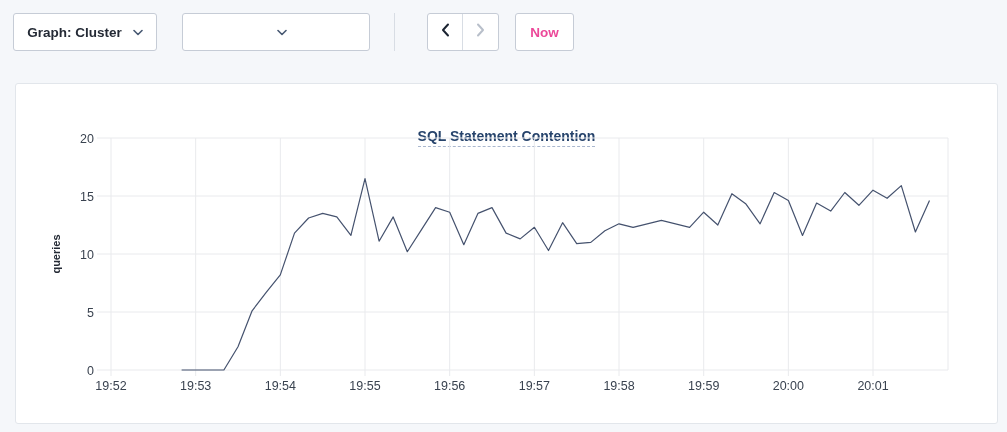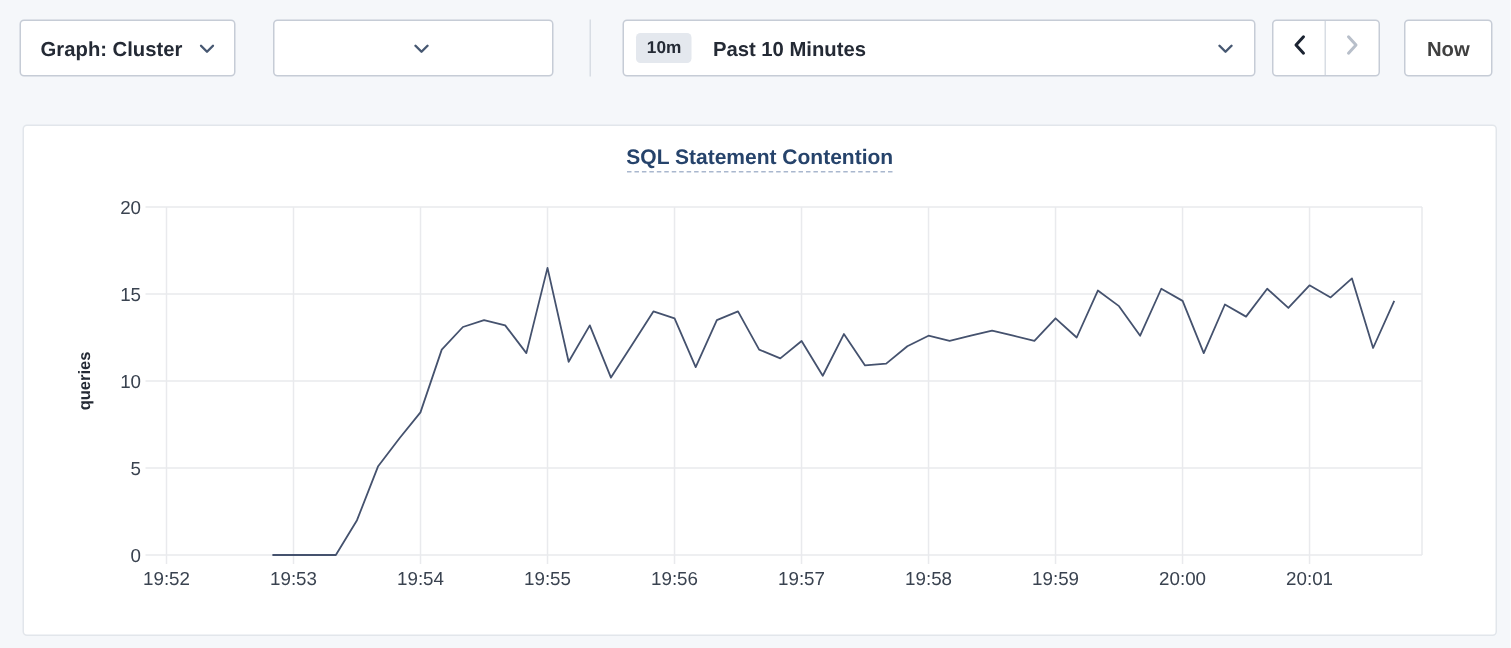--- a/index.html
+++ b/index.html
@@ -25,29 +25,29 @@
     padding:4px 7px; color:#242a35;
   }
   .time-label { margin-left:14px; font-weight:600; }
   .time-chev { margin-left:auto; display:inline-flex; }
   .arrow-group {
     display:flex; margin-left:11px; height:38px; background:#fff;
     border:1px solid #c6ccd6; border-radius:3px; overflow:hidden;
   }
   .arrow-btn { width:35px; display:flex; align-items:center; justify-content:center; cursor:pointer; }
   .arrow-btn.prev { border-right:1px solid #d8dde4; }
-  .now-btn { width:59px; margin-left:16px; color:#404040; }
+  .now-btn { width:59px; margin-left:16px; color:#ec4899; }
   .card {
     position:relative; width:983px; height:341px; margin:32px 0 0 15px;
     background:#ffffff; border:1px solid #e2e6eb; border-radius:3px;
   }
   .chart-title-wrap { position:absolute; top:12px; left:0; right:0; text-align:center; }
   .chart-title {
     display:inline-block; font-size:14px; font-weight:700; color:#26436b;
-    border-bottom:1px dashed #a9b7ce; padding-bottom:2px; cursor:pointer;
+    border-bottom:1px dashed #a9b7ce; padding-bottom:2px; cursor:pointer;margin-top:32px;
   }
   #chart-svg { position:absolute; left:0; top:0; }
   .grid { stroke:#e9eaed; stroke-width:1; }
   .xtick, .ytick { font-size:12.5px; fill:#3a4350; font-family:"Liberation Sans",sans-serif; }
   .ylabel { font-size:11px; font-weight:700; fill:#242a35; font-family:"Liberation Sans",sans-serif; }
 </style>
 </head>
 <body>
 
 <div class="toolbar">
@@ -60,29 +60,20 @@
     </span>
   </div>
   <div class="btn dash-btn">
     <span class="chev">
       <svg width="10" height="7" viewBox="0 0 10 7">
           <path d="M1 1.5 L5 5.5 L9 1.5" fill="none" stroke="#475872" stroke-width="1.6" stroke-linecap="round" stroke-linejoin="round"></path>
         </svg>
     </span>
   </div>
   <div class="vdivider"></div>
-  <div class="btn time-btn">
-    <span class="badge">10m</span>
-    <span class="time-label">Past 10 Minutes</span>
-    <span class="time-chev">
-      <svg width="10" height="7" viewBox="0 0 10 7">
-          <path d="M1 1.5 L5 5.5 L9 1.5" fill="none" stroke="#475872" stroke-width="1.6" stroke-linecap="round" stroke-linejoin="round"></path>
-        </svg>
-    </span>
-  </div>
   <div class="arrow-group">
     <div class="arrow-btn prev">
       <span>
         <svg width="9" height="14" viewBox="0 0 9 14">
             <path d="M7 1.5 L2 7 L7 12.5" fill="none" stroke="#1c2432" stroke-width="2" stroke-linecap="round" stroke-linejoin="round"></path>
           </svg>
       </span>
     </div>
     <div class="arrow-btn">
       <span>

